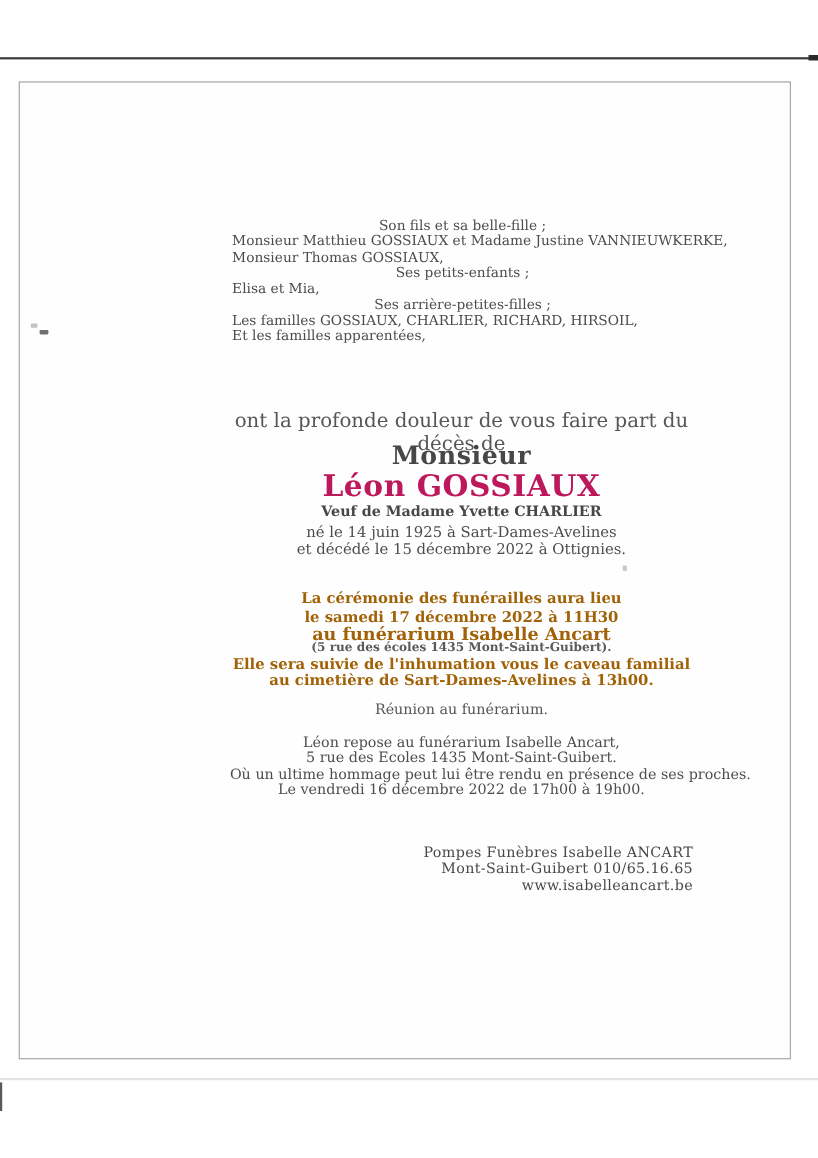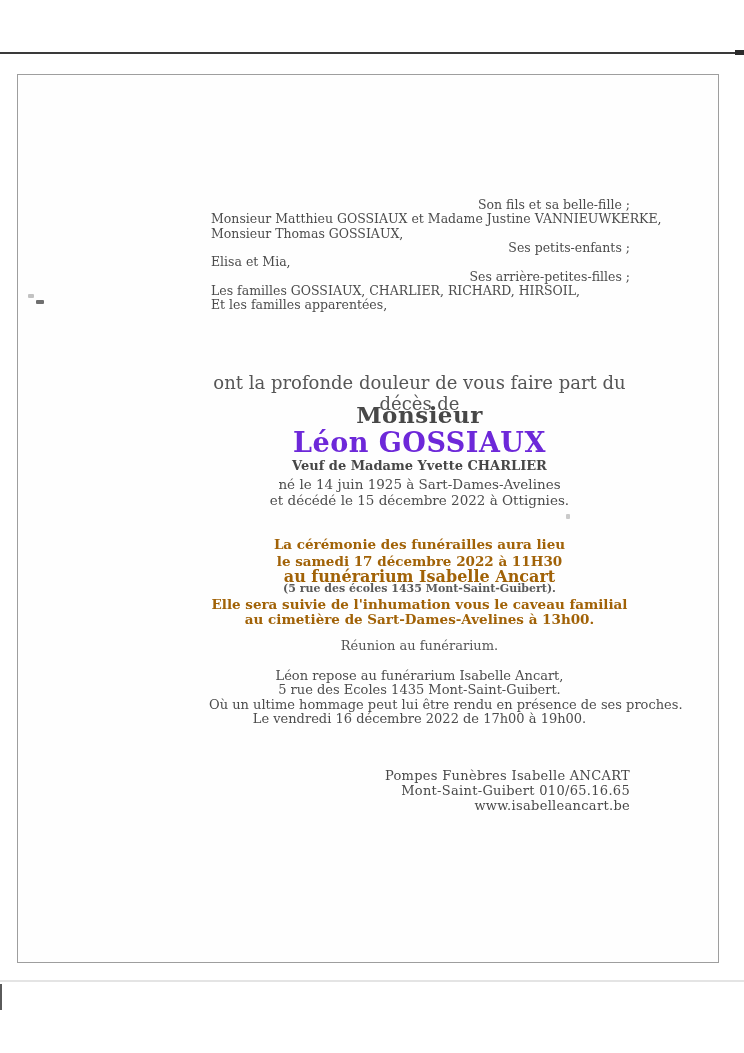--- a/index.html
+++ b/index.html
@@ -73,21 +73,21 @@
 
   
   .family-block {
     position: absolute;
     left: 211px; top: 198px;
     width: 419px;
     font-size: 12.5px;
     line-height: 14.35px;
     white-space: nowrap;
   }
-  .family-block .right { text-align: right; }
+  .family-block .right { text-align: center; }
 
   .centered {
     position: absolute;
     left: 209px;
     width: 421px;
     text-align: center;
   }
 
   .intro-line { top: 372px; font-size: 18px; color: #565656; }
 
@@ -95,21 +95,21 @@
     top: 401px;
     font-size: 23px;
     font-weight: 600;
     color: #474747;
     letter-spacing: 0.5px;
   }
   .name-line {
     top: 427px;
     font-size: 27px;
     font-weight: 600;
-    color: #6d28d9;
+    color: #be185d;
     letter-spacing: 0.5px;
   }
   .widower-line { top: 458px; font-size: 13px; font-weight: 700; color: #474747; }
   .birth-line   { top: 476px; font-size: 13.5px; }
   .death-line   { top: 492px; font-size: 13.5px; }
 
   .cer { font-weight: 700; font-size: 13.5px; color: #a16207; }
   .c0 { top: 536px; }
   .c1 { top: 553px; }
   .c2 { top: 567px; font-size: 16px; }

